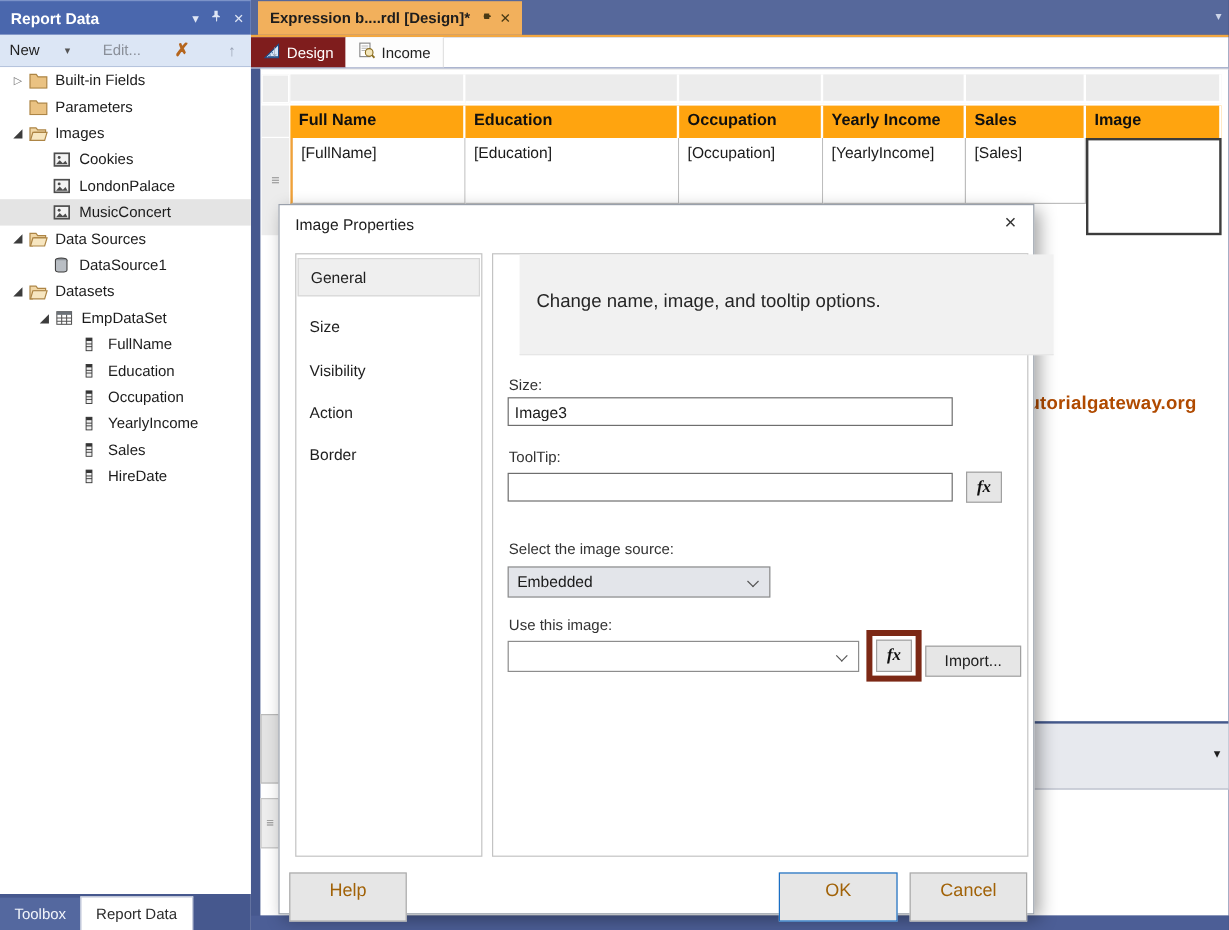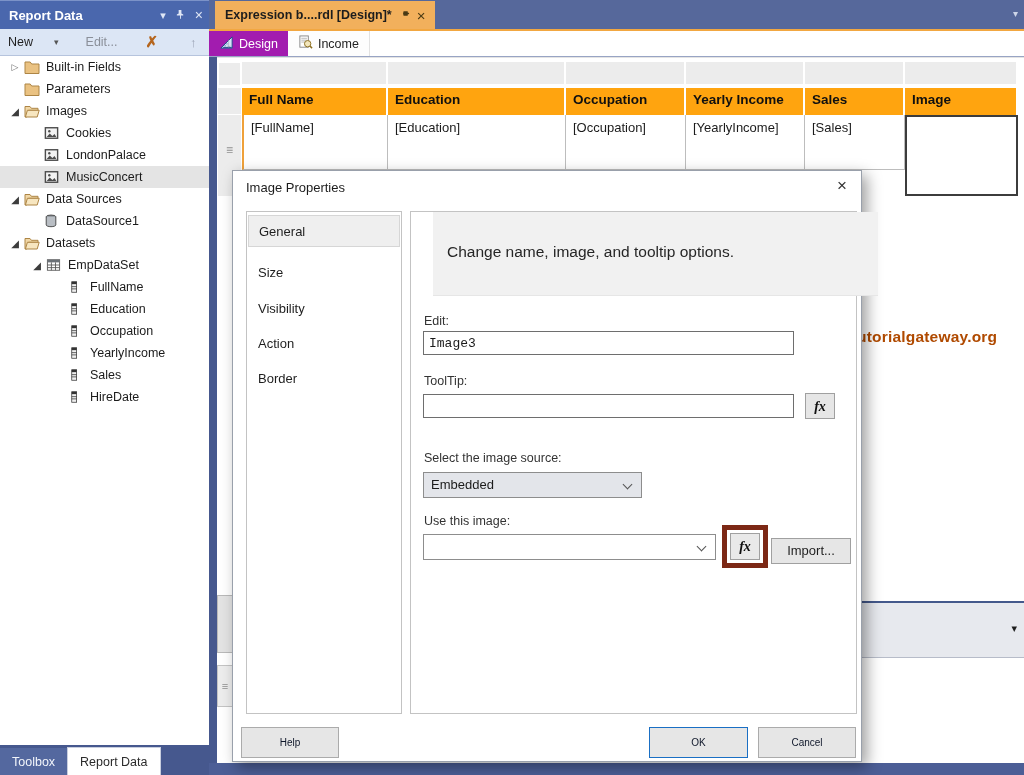--- a/index.html
+++ b/index.html
@@ -30,21 +30,21 @@
 
   
   .tabbar { position:absolute; left:209px; top:0; width:815px; height:29px; background:#56689b; z-index:4;}
   .doc-tab { position:absolute; left:6px; top:1px; height:28px; background:#f2b05c; display:flex; align-items:center; gap:7px; padding:0 10px; }
   .doc-tab .t { font-size:12.5px; font-weight:bold; color:#1d1d1d; }
   .doc-tab .i { color:#4a3a14; font-size:12px; }
   .tab-caret { position:absolute; right:6px; top:8px; color:#cdd5e8; font-size:10px; }
   .tab-underline { position:absolute; left:209px; top:29px; width:815px; height:2px; background:#f2a741; z-index:4;}
   .doc-toolbar { position:absolute; left:209px; top:31px; width:815px; height:26px; background:#fff; border-bottom:1px solid #98a4c4; display:flex; align-items:stretch; z-index:4;}
   .vbtn { display:flex; align-items:center; gap:5px; padding:0 10px; font-size:12.5px; }
-  .vbtn.design { background:#a21caf; color:#fff; }
+  .vbtn.design { background:#7f1d1d; color:#fff; }
   .vbtn.preview { background:#fdfdfd; color:#222; border-right:1px solid #e2e2e2; }
 
   
   .surface { position:absolute; left:217px; top:57px; width:807px; height:706px; background:#fff; z-index:1; border-top:1px solid #e4e4e4;}
   .corner-h { position:absolute; left:218px; top:62px; width:23px; height:24px; background:#ececec; border:1px solid #fff; z-index:2;}
   .colhandles { position:absolute; left:242px; top:62px; display:flex; z-index:2;}
   .colhandles .hc { height:24px; background:#ececec; border-right:2px solid #fff; border-bottom:2px solid #fff; }
   .rowhandle1 { position:absolute; left:218px; top:88px; width:23px; height:27px; background:#ececec; border-bottom:1px solid #fff; z-index:2;}
   .rowhandle2 { position:absolute; left:218px; top:115px; width:23px; height:81px; background:#ececec; z-index:2; color:#8f8f8f; font-size:12px; text-align:center; line-height:70px;}
   .c0{width:146px;} .c1{width:178px;} .c2{width:120px;} .c3{width:119px;} .c4{width:100px;} .c5{width:113px;}
@@ -68,31 +68,31 @@
   .dialog { position:absolute; left:232px; top:170px; width:630px; height:592px; background:#fff; border:1px solid #99a0ab; box-shadow:5px 5px 14px rgba(0,0,0,.38); z-index:10; }
   .dlg-title { position:absolute; left:13px; top:9px; font-size:13px; color:#1c1c1c; }
   .dlg-close { position:absolute; left:598px; top:5px; font-size:17px; color:#333; width:22px; text-align:center; }
   .dlg-nav { position:absolute; left:13px; top:40px; width:156px; height:503px; border:1px solid #c3c3c3; background:#fff; }
   .nav-item { position:absolute; left:1px; right:1px; height:32px; line-height:32px; padding-left:10px; font-size:13px; color:#1e1e1e; }
   .nav-item.sel { background:#efefef; border:1px solid #d6d6d6; }
   .dlg-content { position:absolute; left:177px; top:40px; width:447px; height:503px; border:1px solid #c3c3c3; background:#fff; }
   .band { position:absolute; left:0; top:0; width:100%; height:84px; background:#f1f1f1; border-bottom:1px solid #e6e6e6;margin-left:22px; }
   .band .btxt { position:absolute; left:14px; top:31px; font-size:15.5px; color:#262626; }
   .flabel { position:absolute; font-size:12.5px; color:#333; }
-  .tinput { position:absolute; height:24px; border:1px solid #6e6e6e; background:#fff; font-size:13px; font-family:Liberation Mono, monospace; color:#1b1b1b; padding:0 5px; }
+  .tinput { position:absolute; height:24px; border:1px solid #6e6e6e; background:#fff; font-size:13px; font-family:Liberation Sans, sans-serif; color:#1b1b1b; padding:0 5px; }
   .fxbtn { position:absolute; width:30px; height:26px; background:#e6e6e6; border:1px solid #a0a0a0; text-align:center; line-height:23px; }
   .fxbtn .fx, .fxwrap .fx { font-family:"Liberation Serif", serif; font-style:italic; font-weight:bold; font-size:14px; color:#111; }
   .drop { position:absolute; height:26px; border:1px solid #8d8d8d; font-size:13px; color:#1b1b1b; padding:4px 0 0 7px; }
   .drop.gray { background:#e3e5ea; }
   .drop.white { background:#fff; }
   .chev { position:absolute; right:10px; top:8px; width:7px; height:7px; border-right:1.5px solid #555; border-bottom:1.5px solid #555; transform:rotate(45deg); }
   .fxwrap { position:absolute; left:311px; top:313px; border:5px solid #7c2815; padding:3px; background:#fff; }
   .fxwrap .inner { width:30px; height:27px; background:#e9e9e9; border:1px solid #a0a0a0; text-align:center; line-height:24px; }
   .impbtn { position:absolute; left:360px; top:326px; width:80px; height:26px; background:#e6e6e6; border:1px solid #a0a0a0; font-size:13px; color:#1e1e1e; text-align:center; line-height:24px; }
-  .dbtn { position:absolute; top:556px; width:98px; height:31px; background:#e6e6e6; border:1px solid #ababab; font-size:10px; color:#0f172a; text-align:center; line-height:29px; }
+  .dbtn { position:absolute; top:556px; width:98px; height:41px; background:#e6e6e6; border:1px solid #ababab; font-size:15px; color:#a16207; text-align:center; line-height:29px; }
   .dbtn.ok { left:416px; width:99px; border:1px solid #1a6fc4; }
   .dbtn.help { left:8px; } .dbtn.cancel { left:525px; }
 </style>
 </head>
 <body>
 
 <div id="app">
 
   <div class="left-panel">
     <div class="lp-title">
@@ -374,21 +374,21 @@
       <div class="nav-item" style="top:81px;">Visibility</div>
       <div class="nav-item" style="top:116px;">Action</div>
       <div class="nav-item" style="top:151px;">Border</div>
     </div>
 
     <div class="dlg-content">
       <div class="band">
         <div class="btxt">Change name, image, and tooltip options.</div>
       </div>
 
-      <div class="flabel" style="left:13px; top:102px;">Edit:</div>
+      <div class="flabel" style="left:13px; top:102px;">Size:</div>
       <input class="tinput" style="left: 12px; top: 119px; width: 371px;" value="Image3">
 
       <div class="flabel" style="left:13px; top:162px;">ToolTip:</div>
       <input class="tinput" style="left: 12px; top: 182px; width: 371px;" value="">
       <div class="fxbtn" style="left:394px; top:181px;"><span class="fx">fx</span></div>
 
       <div class="flabel" style="left:13px; top:239px;">Select the image source:</div>
       <div class="drop gray" style="left:12px; top:260px; width:219px;">
         <span>Embedded</span>
         <span class="chev"></span>

